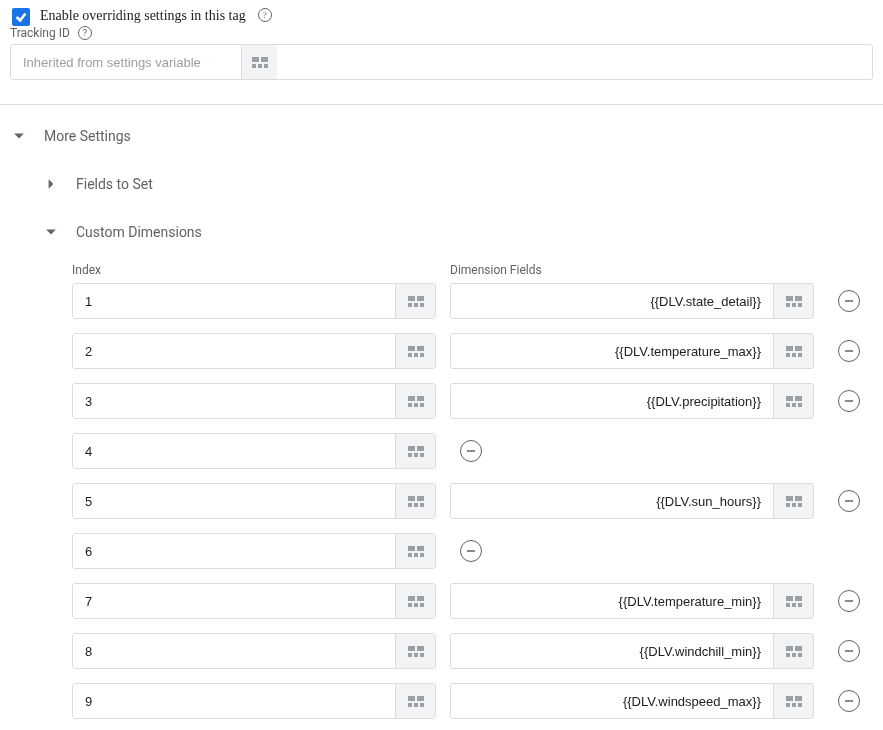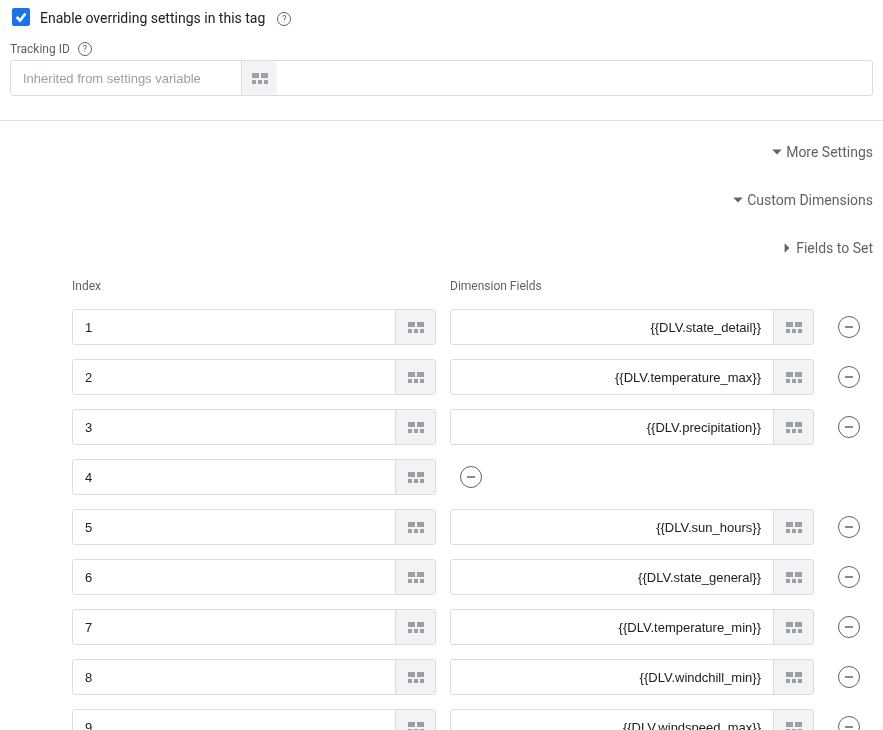--- a/index.html
+++ b/index.html
@@ -12,24 +12,24 @@
       background: #fff;
       color: #202124;
       font-size: 13px;
       width: 883px;
     }
     .container {
       padding: 8px 10px 20px 10px;
     }
     .checkbox-row {
       display: flex;
-      align-items: flex-end;
+      align-items: flex-start;
       gap: 10px;
-      margin-bottom: 16px;
       padding-left: 2px;
+      font-family: Liberation Serif, serif;
     }
     .checkbox {
       width: 18px;
       height: 18px;
       border: 2px solid #1a73e8;
       border-radius: 2px;
       background: #1a73e8;
       display: flex;
       align-items: center;
       justify-content: center;
@@ -118,24 +118,23 @@
       fill: #9aa0a6;
     }
     hr.divider {
       border: none;
       border-top: 1px solid #e0e0e0;
       margin: 24px -10px 18px -10px;
     }
     .expand-header {
       display: flex;
       align-items: center;
-      gap: 0;
+      gap: 16px;
       cursor: pointer;
       padding: 4px 0;
-      justify-content: flex-end;
     }
     .expand-header.sub {
       margin-left: 32px;
       margin-top: 22px;
     }
     .chevron {
       width: 18px;
       height: 18px;
       display: flex;
       align-items: center;
@@ -152,21 +151,21 @@
       color: #5f6368;
       font-weight: 400;
     }
     .dimensions-wrap {
       margin-left: 62px;
       margin-top: 18px;
     }
     .dim-header-row {
       display: flex;
       gap: 14px;
-      margin-bottom: 16px;
+      margin-bottom: 6px;
     }
     .dim-col-label {
       font-size: 12px;
       color: #5f6368;
     }
     .dim-col-label.index-col { width: 364px; }
     .dim-row {
       display: flex;
       align-items: center;
       gap: 14px;
@@ -257,33 +256,33 @@
       <svg viewBox="0 0 10 10">
           <path d="M1 3 L5 7 L9 3 Z"></path>
         </svg>
     </span>
     <span class="section-title">More Settings</span>
   </div>
 
   <div class="expand-header sub">
     <span class="chevron">
       <svg viewBox="0 0 10 10">
+          <path d="M3 1 L7 5 L3 9 Z"></path>
+        </svg>
+    </span>
+    <span class="section-title">Fields to Set</span>
+  </div>
+
+  <div class="expand-header sub">
+    <span class="chevron">
+      <svg viewBox="0 0 10 10">
           <path d="M1 3 L5 7 L9 3 Z"></path>
         </svg>
     </span>
     <span class="section-title">Custom Dimensions</span>
-  </div>
-
-  <div class="expand-header sub">
-    <span class="chevron">
-      <svg viewBox="0 0 10 10">
-          <path d="M3 1 L7 5 L3 9 Z"></path>
-        </svg>
-    </span>
-    <span class="section-title">Fields to Set</span>
   </div>
 
   <div class="dimensions-wrap">
     <div class="dim-header-row">
       <div class="dim-col-label index-col">Index</div>
       <div class="dim-col-label">Dimension Fields</div>
     </div>
     <div id="dim-rows">
   <div class="dim-row">
     <div class="dim-input-group">
@@ -439,32 +438,20 @@
       <div class="dim-var-btn">
         <svg class="brick-icon" viewBox="0 0 16 11">
           <rect x="0" y="0" width="7" height="5"></rect>
                 <rect x="9" y="0" width="7" height="5"></rect>
           <rect x="0" y="7" width="4" height="4"></rect>
                 <rect x="6" y="7" width="4" height="4"></rect>
                 <rect x="12" y="7" width="4" height="4"></rect>
         </svg>
       </div>
     </div>
-    <div class="dim-input-group">
-      <input type="text" class="dim-input value-input" value="{{DLV.state_general}}" style="">
-      <div class="dim-var-btn">
-        <svg class="brick-icon" viewBox="0 0 16 11">
-          <rect x="0" y="0" width="7" height="5"></rect>
-                <rect x="9" y="0" width="7" height="5"></rect>
-          <rect x="0" y="7" width="4" height="4"></rect>
-                <rect x="6" y="7" width="4" height="4"></rect>
-                <rect x="12" y="7" width="4" height="4"></rect>
-        </svg>
-      </div>
-    </div>
     <button class="remove-btn">
       <svg viewBox="0 0 10 10">
               <line x1="1" y1="5" x2="9" y2="5"></line>
             </svg>
     </button>
   </div>
 
   <div class="dim-row">
     <div class="dim-input-group">
       <input type="text" class="dim-input index-input" value="7" style="">

